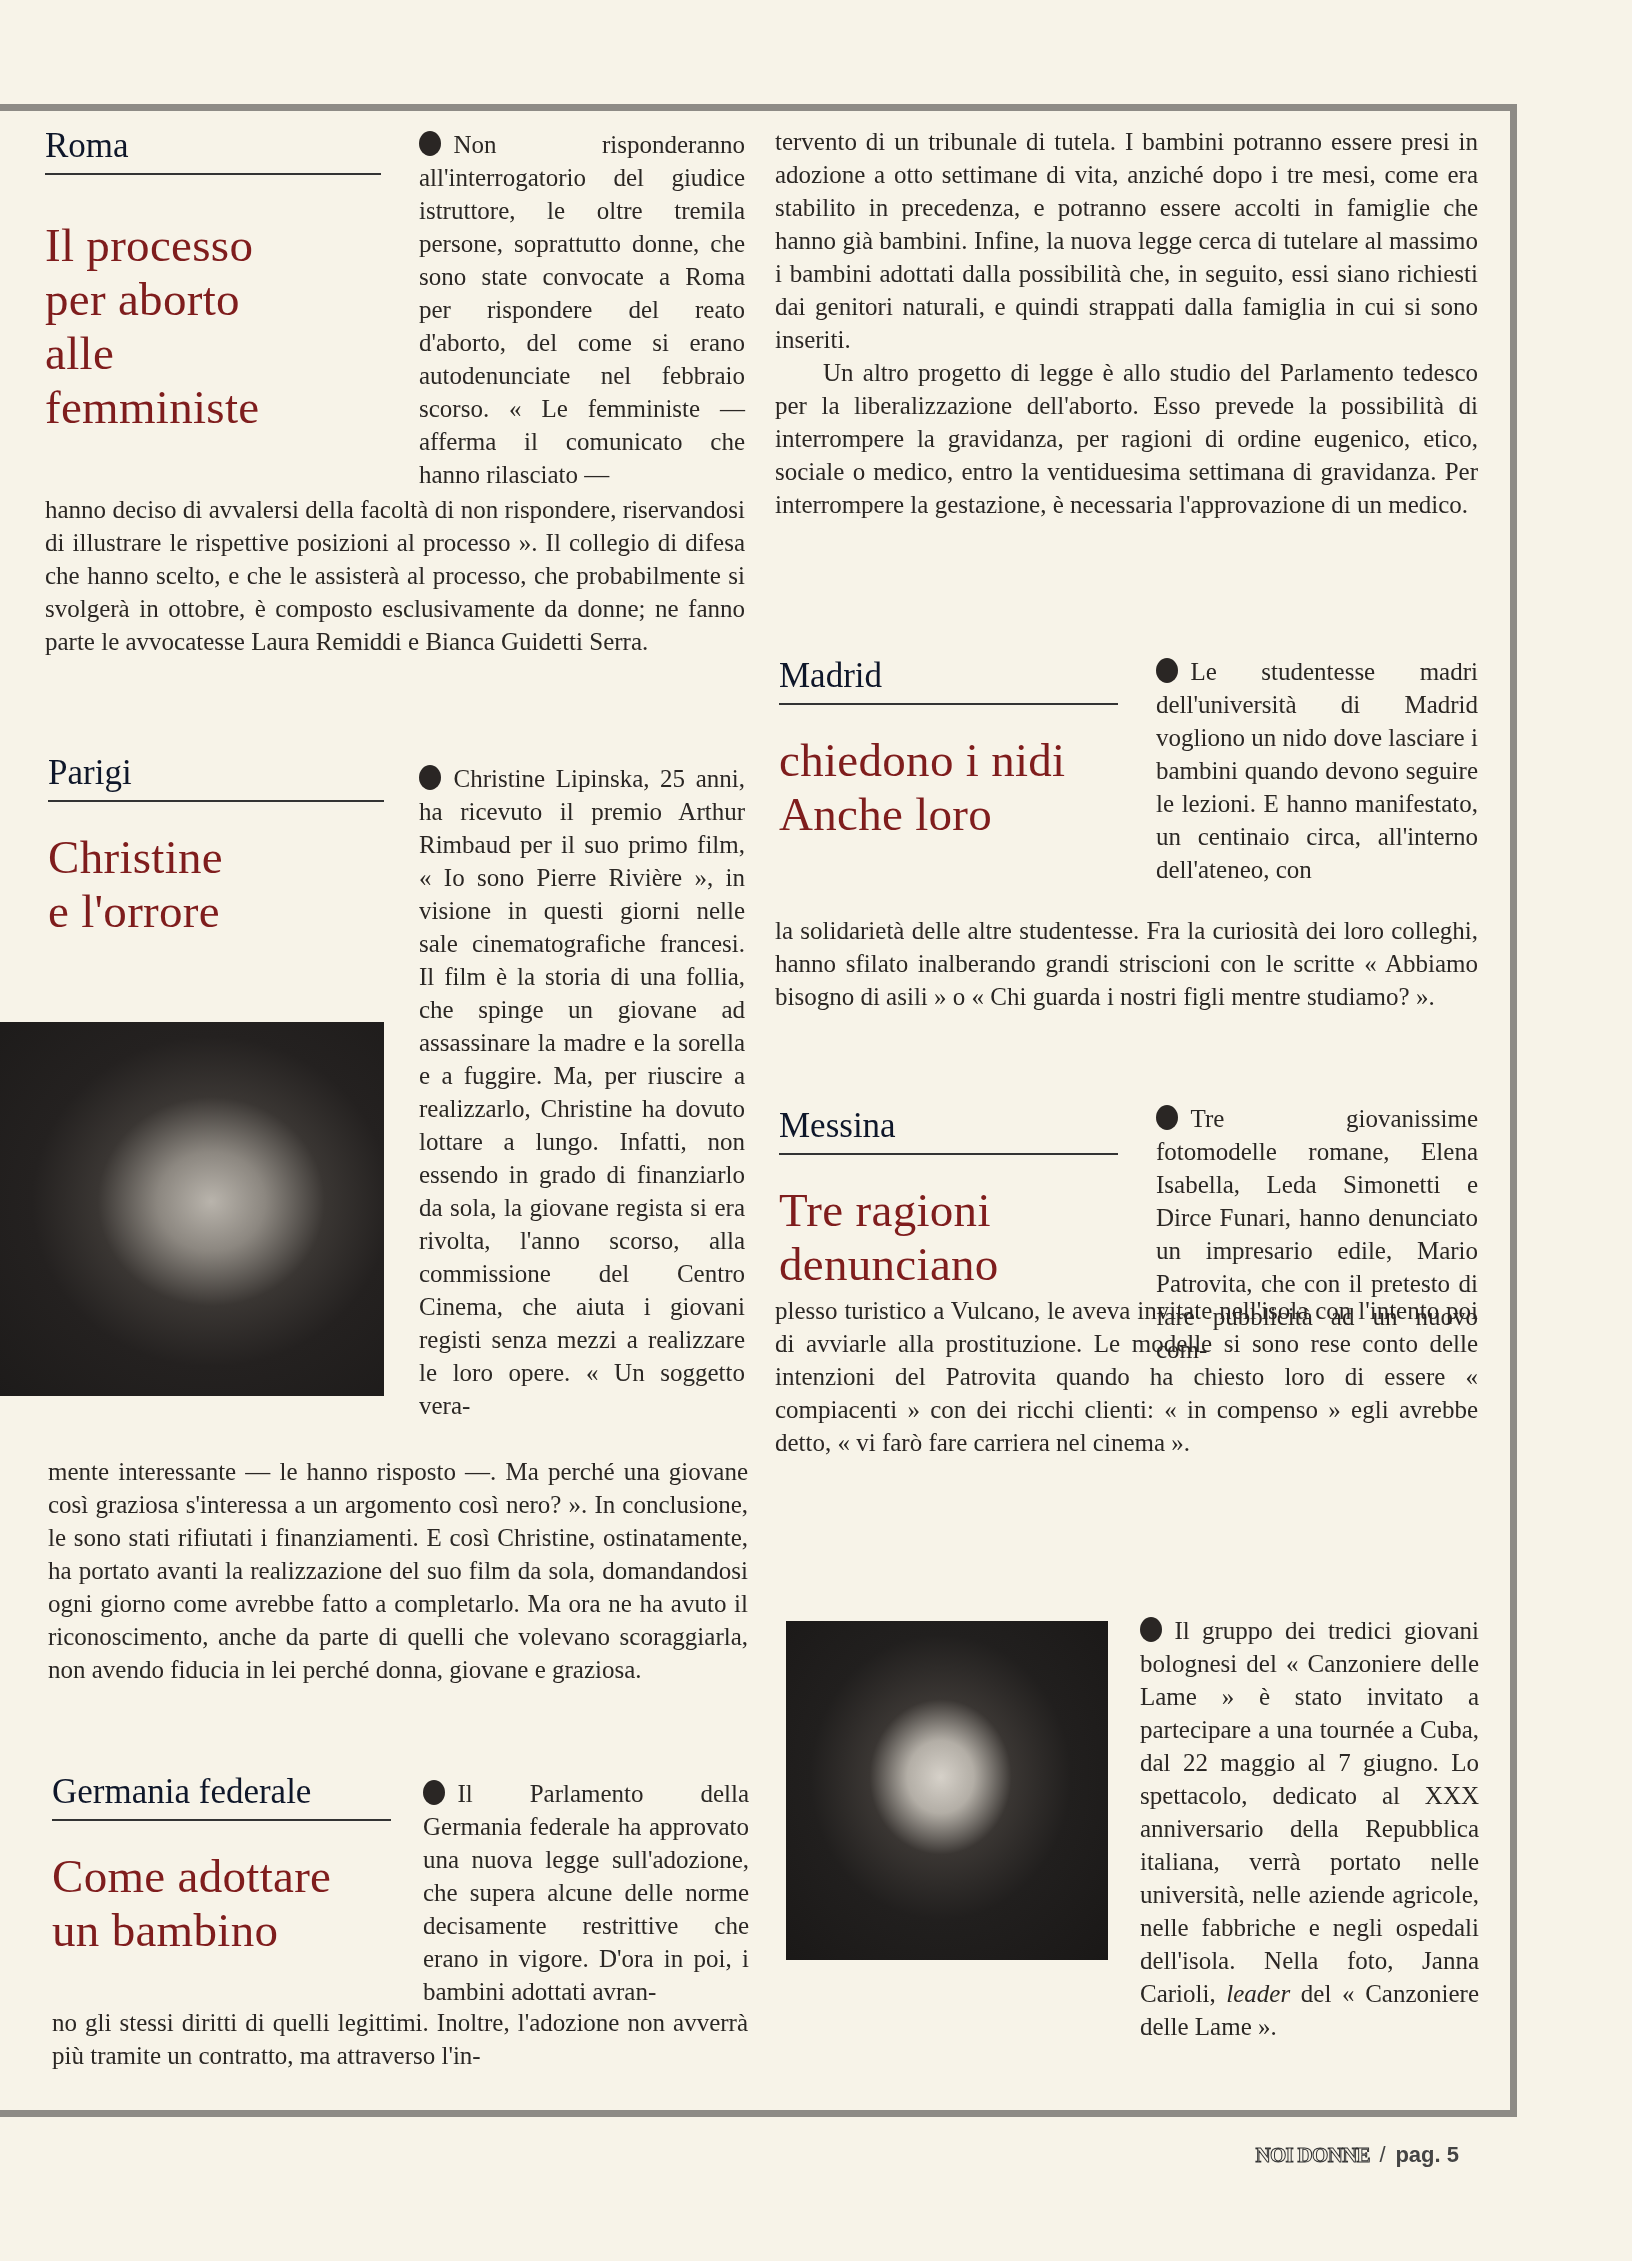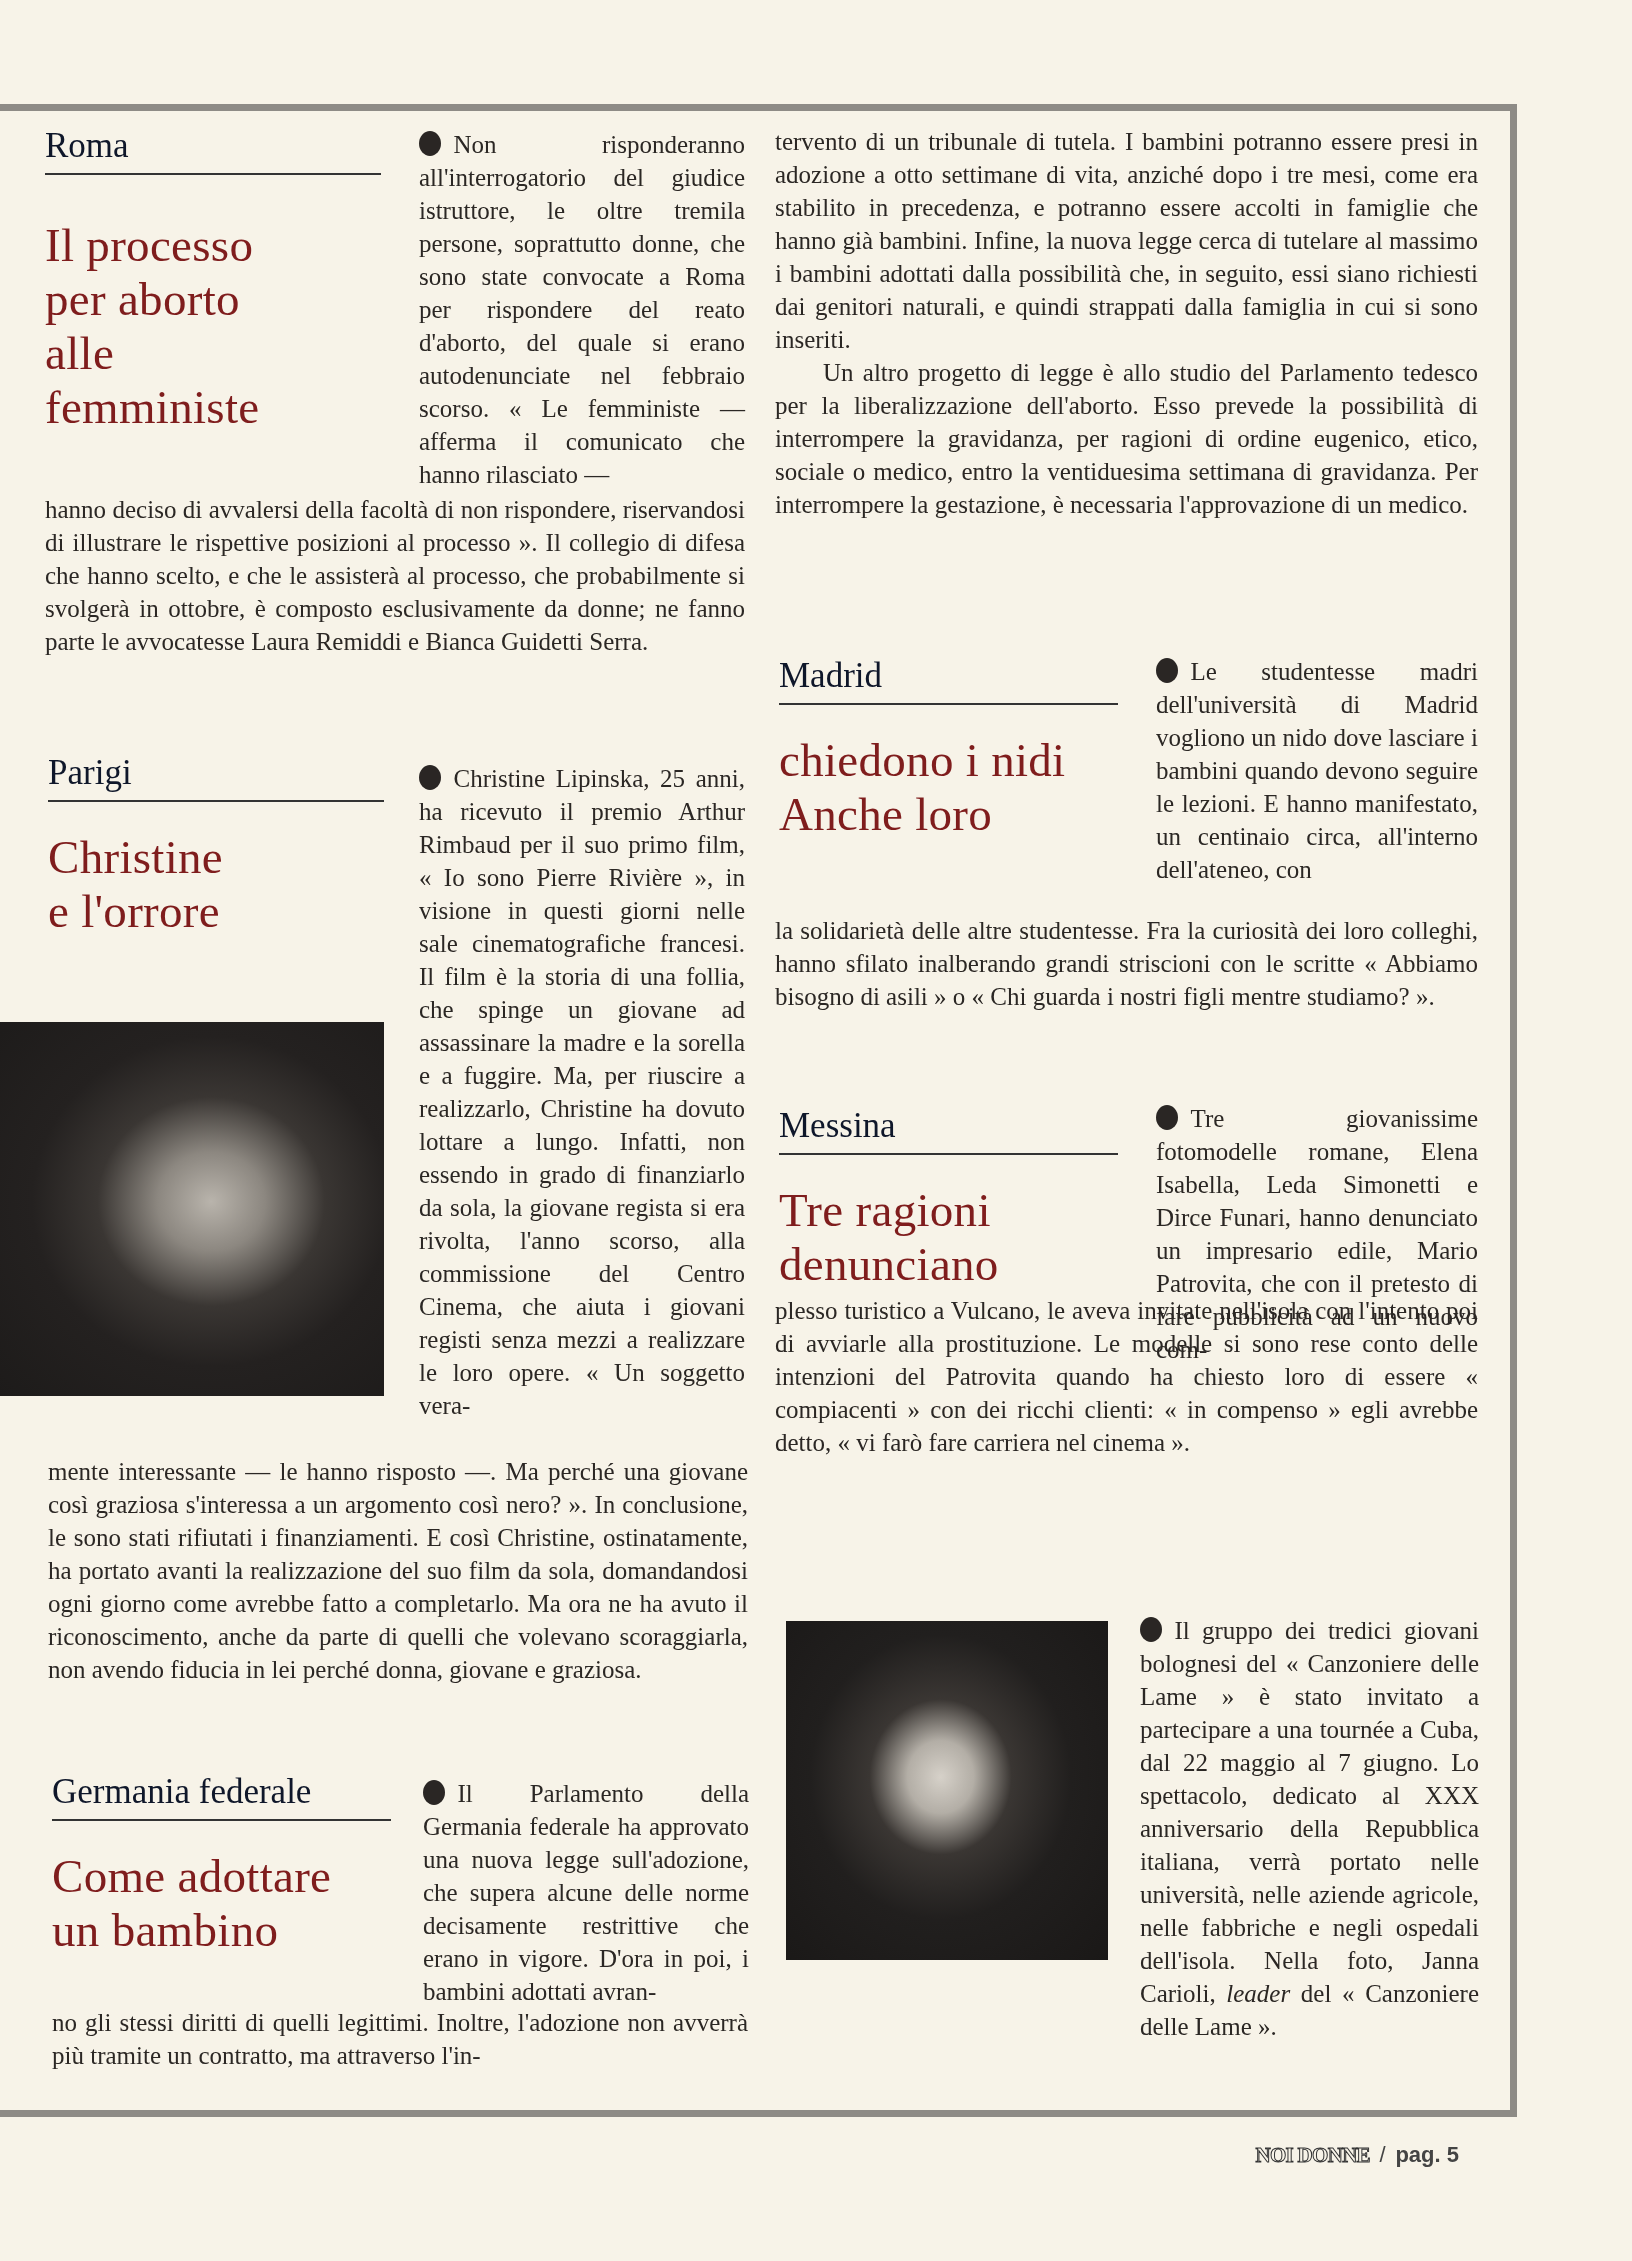--- a/index.html
+++ b/index.html
@@ -83,21 +83,21 @@
 <div class="abs" style="left:45px; top:128px; width:336px;">
   <div class="dateline">Roma</div>
   <div class="headline" style="margin-top:43px;">
     <div>Il processo</div>
     <div>per aborto</div>
     <div>alle</div>
     <div>femministe</div>
   </div>
 </div>
 <div class="abs body-text" style="left:419px; top:128px; width:326px;">
-  <p><span class="bullet"></span><span>Non risponderanno all'interrogatorio del giudice istruttore, le oltre tremila persone, soprattutto donne, che sono state convocate a Roma per rispondere del reato d'aborto, del quale si erano autodenunciate nel febbraio scorso. « Le femministe — afferma il comunicato che hanno rilasciato —</span></p>
+  <p><span class="bullet"></span><span>Non risponderanno all'interrogatorio del giudice istruttore, le oltre tremila persone, soprattutto donne, che sono state convocate a Roma per rispondere del reato d'aborto, del come si erano autodenunciate nel febbraio scorso. « Le femministe — afferma il comunicato che hanno rilasciato —</span></p>
 </div>
 <div class="abs body-text" style="left:45px; top:493px; width:700px;">hanno deciso di avvalersi della facoltà di non rispondere, riservandosi di illustrare le rispettive posizioni al processo ». Il collegio di difesa che hanno scelto, e che le assisterà al processo, che probabilmente si svolgerà in ottobre, è composto esclusivamente da donne; ne fanno parte le avvocatesse Laura Remiddi e Bianca Guidetti Serra.</div>
 
 <div class="abs" style="left:48px; top:755px; width:336px;">
   <div class="dateline">Parigi</div>
   <div class="headline" style="margin-top:28px;">
     <div>Christine</div>
     <div>e l'orrore</div>
   </div>
 </div>

